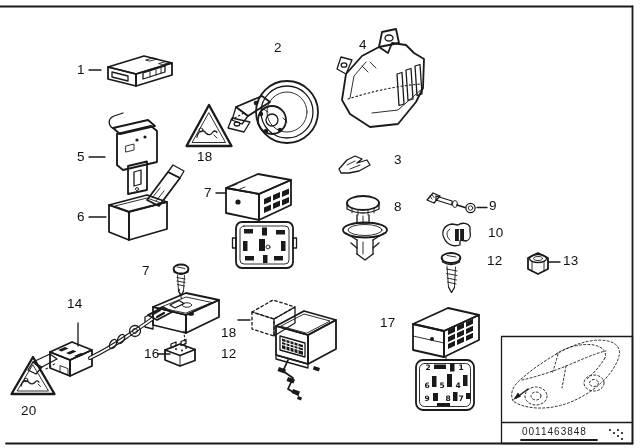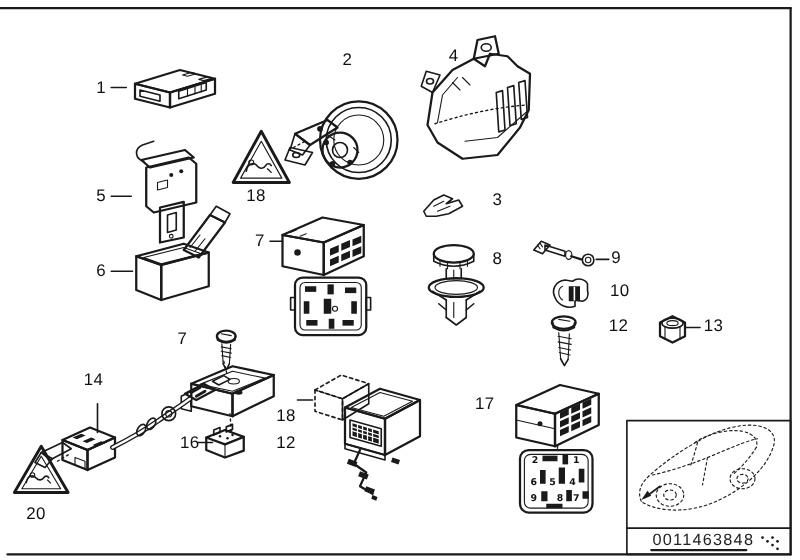--- a/index.html
+++ b/index.html
@@ -17,21 +17,21 @@
   .art .fillb{fill:#1a1a1a;stroke:none}
   .art .dash{stroke-dasharray:2.6 2.6}
   .art .dot{stroke-dasharray:1.6 2.6;stroke-width:1.1}
   .art .white{stroke:#ffffff}
   .art .pin-num{font:bold 7.5px "DejaVu Sans",sans-serif;fill:#111;stroke:none;text-anchor:middle}
   .callout{
     position:absolute;font-size:13.5px;line-height:14px;color:#111;
     letter-spacing:0.3px;cursor:default;
   }
   .diagram-id{
-    position:absolute;left:522px;top:427px;font-size:13px;color:#222;
+    position:absolute;left:522px;top:427px;font-size:10px;color:#222;
     letter-spacing:1px;line-height:10px;
   }
 </style>
 </head>
 <body>
 
 <div class="canvas">
 
 <svg class="art" width="640" height="448" viewBox="0 0 640 448">
 

